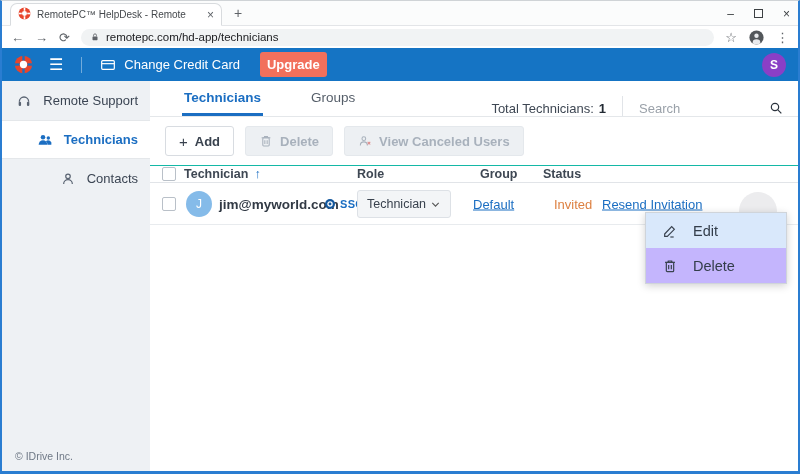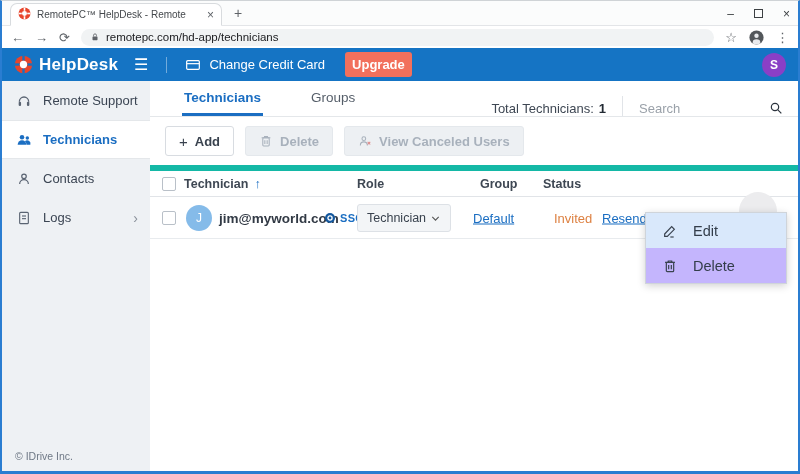--- a/index.html
+++ b/index.html
@@ -42,21 +42,21 @@
   .ccard{ display:flex; align-items:center; gap:8px; font-size:13px; }
   .ccard svg{ width:16px; height:16px; }
   .upgrade-btn{ margin-left:20px; background:var(--upgrade_bg,#f2705c); color:#fff; border:none; border-radius:3px;
                 font-size:13px; font-weight:bold; padding:5px 7px; font-family:inherit; }
   .avatar-s{ margin-left:auto; width:24px; height:24px; border-radius:50%; background:var(--avatar_purple,#8a3fc6);
              color:#fff; font-size:12px; font-weight:bold; display:flex; align-items:center; justify-content:center; }
 
   
   .sidebar{ position:absolute; left:0; top:80px; bottom:0; width:148px; background:var(--sidebar_bg,#eef1f4); }
   .side-item{ height:39px; display:flex; align-items:center; padding:0 12px 0 14px; gap:11px;
-              font-size:13px; color:#3b4553; cursor:default; }
+              font-size:13px; color:#3b4553; cursor:default;justify-content:flex-end; }
   .side-item svg{ width:16px; height:16px; color:#5a6472; flex:none; }
   .side-item.active{ background:#fff; color:var(--accent,#1b6ec2); font-weight:bold;
                      border-top:1px solid #e4e7ea; border-bottom:1px solid #e4e7ea; }
   .side-item.active svg{ color:var(--accent,#1b6ec2); }
   .side-chevron{ margin-left:auto; color:#8a919b; font-size:14px; line-height:1; }
   .side-footer{ position:absolute; left:13px; bottom:9px; font-size:10.5px; color:#6f7986; }
 
   
   .main{ position:absolute; left:148px; right:0; top:80px; bottom:0; background:#fff; }
   .tabrow{ height:36px; border-bottom:1px solid #e4e7ea; display:flex; align-items:stretch; padding-left:32px; }
@@ -75,21 +75,21 @@
 
   .toolbar{ height:48px; display:flex; align-items:center; padding-left:15px; gap:11px; }
   .btn{ display:inline-flex; align-items:center; gap:7px; height:30px; padding:0 13px;
         border:1px solid #d8dce1; border-radius:3px; background:#fff; font-family:inherit;
         font-size:13px; font-weight:bold; color:#39424e; }
   .btn .plus-glyph{ font-size:15px; font-weight:normal; line-height:1; }
   .btn svg{ width:14px; height:14px; }
   .btn:disabled{ background:#edf0f3; border-color:#e4e8ec; color:#a8b1bc; }
   .btn:disabled svg{ color:#a8b1bc; }
 
-  .thead{ position:relative; height:32px; border-top:6px solid #14b8a6; border-bottom:1px solid #e1e4e8; }
+  .thead{ position:relative; height:18px; border-top:1px solid #14b8a6; border-bottom:1px solid #e1e4e8; }
   .th{ position:absolute; top:50%; transform:translateY(-50%); font-size:12.5px; font-weight:bold; color:#3e4753; }
   .sort-up{ color:var(--accent,#1b6ec2); font-weight:bold; margin-left:6px; }
   .checkbox{ position:absolute; left:12px; top:50%; transform:translateY(-50%);
              width:14px; height:14px; border:1px solid #b9c0c8; border-radius:2px; background:#fff; }
 
   .trow{ position:relative; height:42px; border-bottom:1px solid #e8ebee; }
   .avatar-j{ position:absolute; left:36px; top:8px; width:26px; height:26px; border-radius:50%;
              background:var(--avatar_blue,#85bbe9); color:#fff; font-size:12px;
              display:flex; align-items:center; justify-content:center; }
   .row-email{ position:absolute; left:69px; top:50%; transform:translateY(-50%);
@@ -182,21 +182,20 @@
           <circle cx="12" cy="12" r="11" fill="#e8452c"></circle>
           <g stroke="#1574c4" stroke-width="3">
             <line x1="12" y1="1" x2="12" y2="7"></line>
             <line x1="12" y1="17" x2="12" y2="23"></line>
             <line x1="1" y1="12" x2="7" y2="12"></line>
             <line x1="17" y1="12" x2="23" y2="12"></line>
           </g>
           <circle cx="12" cy="12" r="4.6" fill="#fff"></circle>
         </svg>
     </span>
-    <span class="logo-text">HelpDesk</span>
     <span class="hamburger">☰</span>
     <span class="vdiv-header"></span>
     <span class="ccard">
       <svg viewBox="0 0 24 24" fill="none" stroke="currentColor" stroke-width="1.8">
           <rect x="2.5" y="5.5" width="19" height="13" rx="1.5"></rect>
           <line x1="2.5" y1="10" x2="21.5" y2="10"></line>
         </svg>
       <span>Change Credit Card</span>
     </span>
     <button class="upgrade-btn">Upgrade</button>
@@ -220,29 +219,20 @@
           <path d="M15.8 19a8 8 0 0 0-2.4-5.3 5 5 0 0 1 8.1 5.3z"></path>
         </svg>
       <span>Technicians</span>
     </div>
     <div class="side-item">
       <svg viewBox="0 0 24 24" fill="none" stroke="currentColor" stroke-width="1.8">
           <circle cx="12" cy="8" r="3.4"></circle>
           <path d="M5.5 19.5a6.5 6.5 0 0 1 13 0"></path>
         </svg>
       <span>Contacts</span>
-    </div>
-    <div class="side-item">
-      <svg viewBox="0 0 24 24" fill="none" stroke="currentColor" stroke-width="1.7">
-          <rect x="5.5" y="3.5" width="13" height="17" rx="1.5"></rect>
-          <line x1="9" y1="9" x2="15" y2="9"></line>
-          <line x1="9" y1="13" x2="15" y2="13"></line>
-        </svg>
-      <span>Logs</span>
-      <span class="side-chevron">›</span>
     </div>
     <div class="side-footer">© IDrive Inc.</div>
   </div>
 
   <div class="main">
 
     <div class="tabrow">
       <div class="mtab active">Technicians</div>
       <div class="mtab">Groups</div>
       <div class="tabrow-right">

